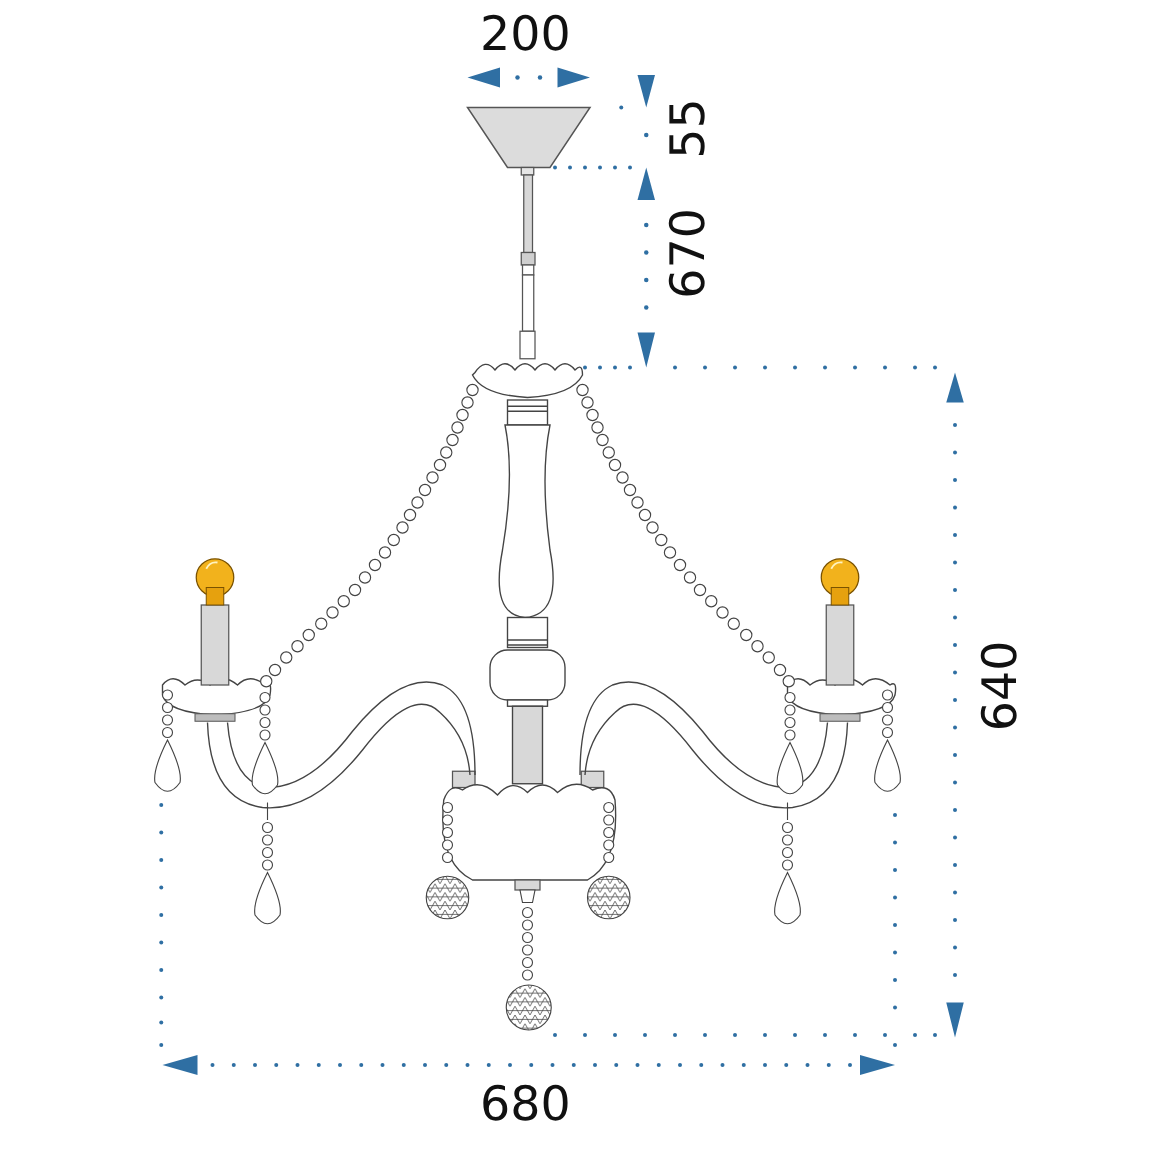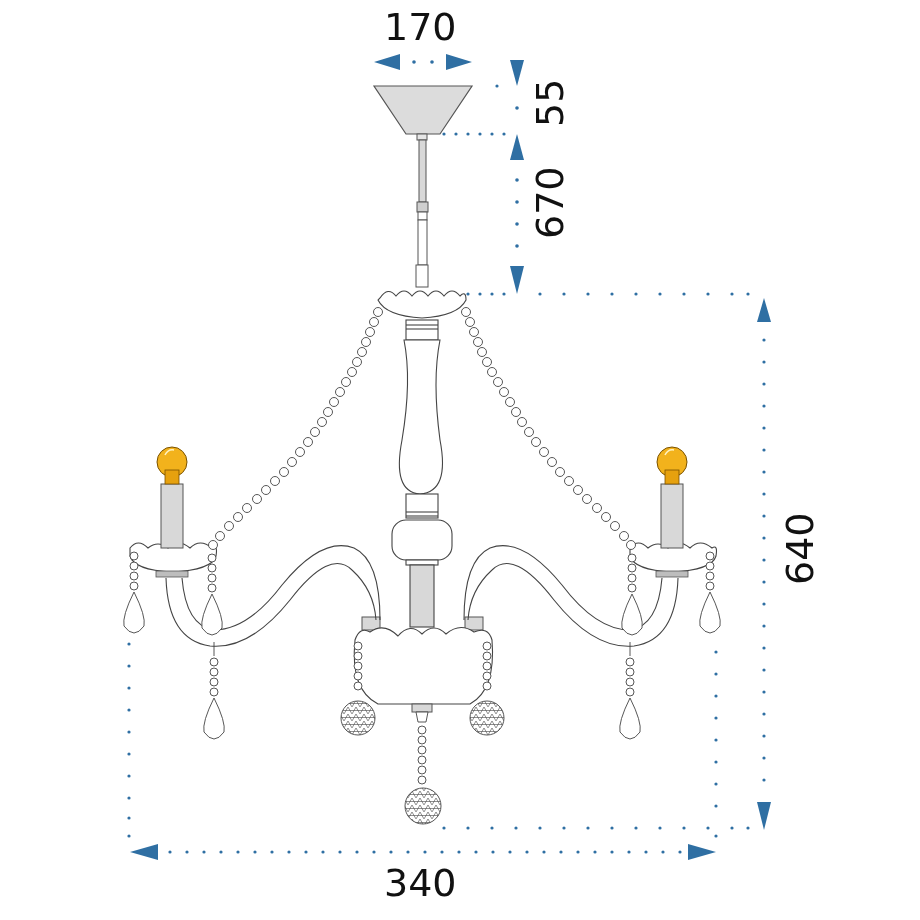--- a/index.html
+++ b/index.html
@@ -356,18 +356,18 @@
           <circle cx="629" cy="852" r="1.6"></circle>
           <circle cx="646" cy="852" r="1.6"></circle>
           <circle cx="663" cy="852" r="1.6"></circle>
           <circle cx="680" cy="852" r="1.6"></circle>
       <polygon points="716,852 688,844 688,860"></polygon>
     </g>
   </g>
 </svg>
 
 
-<div class="dim-label" style="left:384px; top:8px;">170</div>
+<div class="dim-label" style="left:384px; top:8px;">200</div>
 <div class="dim-label rot" style="left:528px; top:86px; width:44px; text-align:center;">55</div>
 <div class="dim-label rot" style="left:518px; top:188px; width:64px; text-align:center;">670</div>
 <div class="dim-label rot" style="left:768px; top:534px; width:64px; text-align:center;">640</div>
-<div class="dim-label" style="left:384px; top:864px;">340</div>
+<div class="dim-label" style="left:384px; top:864px;">680</div>
 </div>
 
 </body></html>

